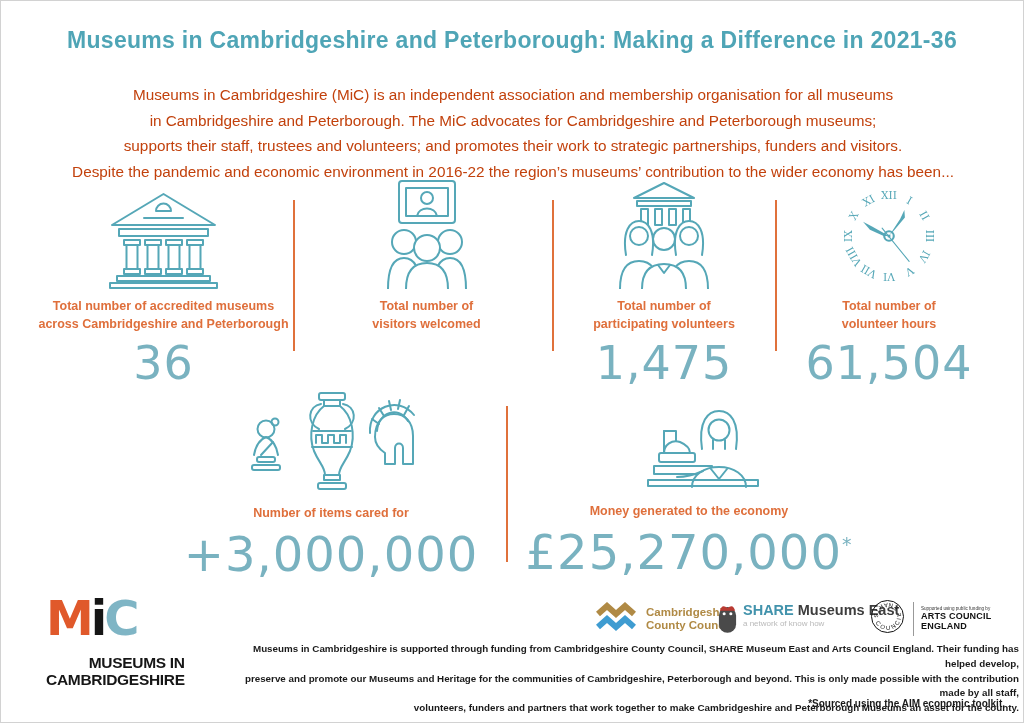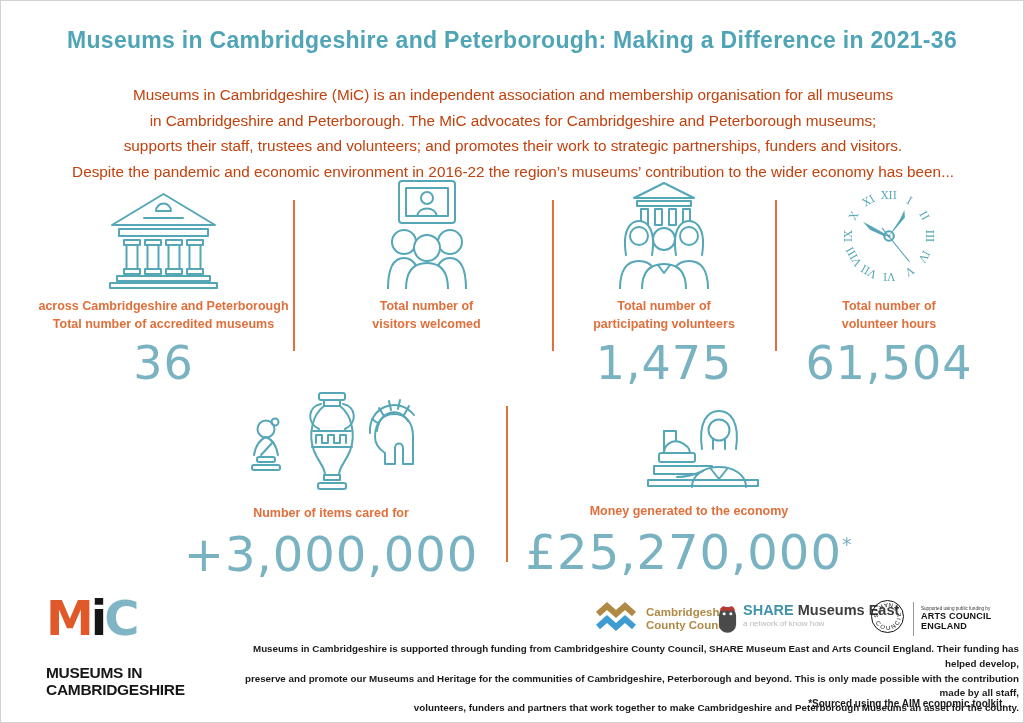--- a/index.html
+++ b/index.html
@@ -27,21 +27,21 @@
   .st{fill:none;stroke:#55A7B7;stroke-width:2;stroke-linecap:round;stroke-linejoin:round;}
   .stf{fill:#ffffff;stroke:#55A7B7;stroke-width:2;stroke-linecap:round;stroke-linejoin:round;}
   .fl{fill:#55A7B7;stroke:none;}
   .thin{stroke-width:1;}
   .cnum{font-family:"DejaVu Serif",serif;font-size:10px;fill:#55A7B7;}
 
   
   .mic{position:absolute;left:45px;top:590px;}
   .mic-word{font-family:"DejaVu Sans",sans-serif;font-weight:bold;font-size:48px;line-height:54px;letter-spacing:-3px;}
   .mic-m{color:#E0592B;} .mic-i{color:#161616;} .mic-c{color:#7FB5C5;}
-  .mic-sub{font-size:15.5px;font-weight:bold;color:#161616;line-height:16.5px;letter-spacing:-.3px;margin-top:20px;}
+  .mic-sub{font-size:15.5px;font-weight:bold;color:#161616;line-height:16.5px;letter-spacing:-.3px;margin-top:10px;text-align:right;}
 
   .ccc{position:absolute;left:594px;top:601px;display:flex;align-items:center;gap:7px;}
   .ccc-text{font-size:11.5px;line-height:13.5px;color:#B08A45;font-weight:bold;}
 
   .share{position:absolute;left:716px;top:601px;display:flex;align-items:flex-start;gap:5px;}
   .share-line{font-size:14.5px;font-weight:bold;white-space:nowrap;}
   .share-name{color:#4293AC;} .share-suffix{color:#3E3E3E;}
   .share-tag{font-size:8px;color:#B9B9B9;margin-top:1px;}
 
   .ace{position:absolute;left:868px;top:597px;display:flex;align-items:center;gap:7px;}
@@ -84,22 +84,22 @@
           <rect class="st" x="62.5" y="58" width="11" height="24"></rect>
           <rect class="st" x="60" y="82" width="16" height="5"></rect>
         <rect class="st" x="81" y="53" width="16" height="5"></rect>
           <rect class="st" x="83.5" y="58" width="11" height="24"></rect>
           <rect class="st" x="81" y="82" width="16" height="5"></rect>
         <rect class="st" x="11" y="89" width="93" height="5"></rect>
         <rect class="st" x="4" y="96" width="107" height="5"></rect>
       </svg>
     </div>
     <div class="slabel">
+      <div>Total number of accredited museums</div>
       <div>across Cambridgeshire and Peterborough</div>
-      <div>Total number of accredited museums</div>
     </div>
     <div class="svalue">36</div>
   </div>
 
   <div class="vdiv" style="left:292px;top:199px;height:151px;"></div>
 
   <div class="stat" style="left:313px;top:176px;width:225px;">
     <div class="icon">
       <svg width="118" height="110" viewBox="0 0 118 110">
         <rect class="st" x="31" y="2" width="56" height="42" rx="3"></rect>

